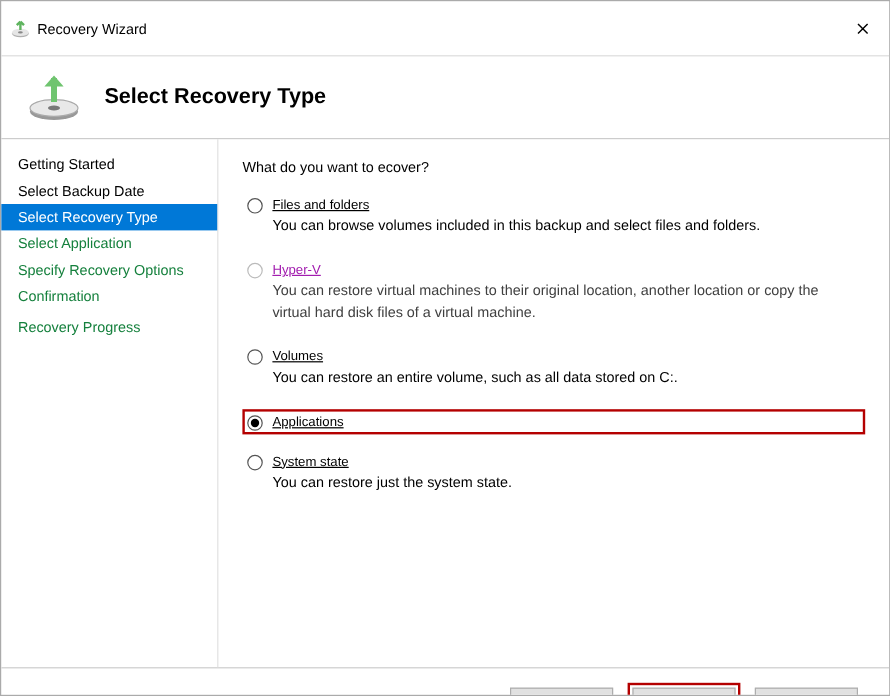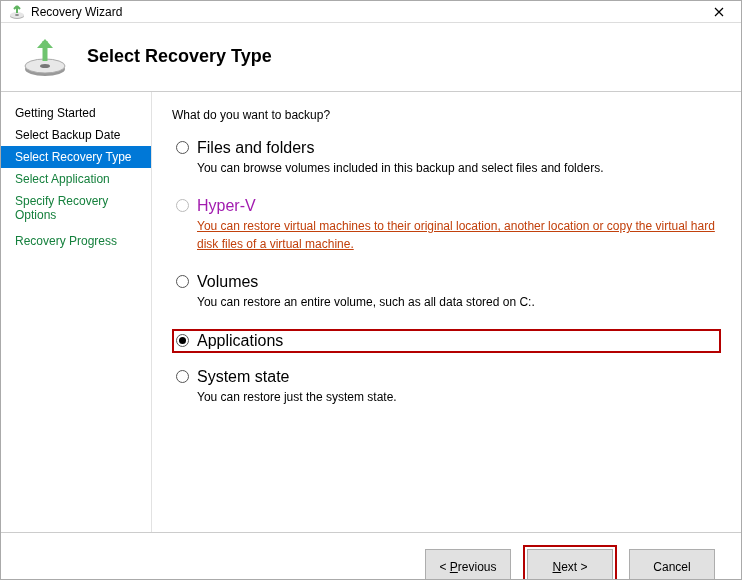--- a/index.html
+++ b/index.html
@@ -7,21 +7,21 @@
     margin: 0;
     font-family: "Segoe UI", Tahoma, sans-serif;
     font-size: 12px;
     background: #fff;
     width: 742px;
     height: 580px;
     overflow: hidden;
     border: 1px solid #aaa;
   }
   .titlebar {
-    height: 22px;
+    height: 46px;
     display: flex;
     align-items: center;
     padding: 0 8px;
     border-bottom: 1px solid #ddd;
   }
   .titlebar-icon {
     width: 16px; height: 16px;
     margin-right: 6px;
   }
   .titlebar-title { flex: 1; font-size: 12px; color: #000; }
@@ -37,21 +37,21 @@
     padding: 12px 20px 14px 20px;
     border-bottom: 1px solid #ccc;
   }
   .header-icon { width: 48px; height: 42px; margin-right: 18px; }
   .header-title { font-size: 18px; font-weight: 600; color: #000; }
   .body {
     display: flex;
     height: 440px;
   }
   .sidebar {
-    width: 151px;
+    width: 181px;
     padding: 10px 0 0 0;
     border-right: 1px solid #e2e2e2;
   }
   .side-item {
     padding: 4px 8px 4px 14px;
     font-size: 12px;
     color: #000;
     cursor: pointer;
   }
   .side-item.inactive { color: #15803d; }
@@ -88,24 +88,24 @@
   .radio.checked::after {
     content: '';
     position: absolute;
     width: 7px; height: 7px;
     background: #000;
     border-radius: 50%;
     top: 2px; left: 2px;
   }
   .radio.disabled { border-color: #bbb; }
   .opt-text { flex: 1; }
-  .opt-label { color: #000; font-size: 16px; }
+  .opt-label { text-decoration: underline; color: #000; font-size: 11px; }
   .opt-label.disabled { color: #a21caf; }
   .opt-desc { color: #000; font-size: 12px; margin-top: 3px; line-height: 1.45; }
-  .opt-desc.disabled { color: #c2410c; text-decoration: underline; }
+  .opt-desc.disabled { color: #404040; }
   .footer {
     display: flex;
     justify-content: flex-end;
     align-items: center;
     padding: 12px 26px 14px 0;
     border-top: 1px solid #ccc;
     gap: 12px;
   }
   .btn {
     min-width: 86px;
@@ -156,25 +156,26 @@
   <div class="header-title">Select Recovery Type</div>
 </div>
 
 <div class="body">
   <div class="sidebar">
     <div class="side-item">Getting Started</div>
     <div class="side-item">Select Backup Date</div>
     <div class="side-item selected">Select Recovery Type</div>
     <div class="side-item inactive">Select Application</div>
     <div class="side-item inactive">Specify Recovery Options</div>
+    <div class="side-item inactive">Confirmation</div>
     <div class="side-item inactive" style="margin-top:4px">Recovery Progress</div>
   </div>
 
   <div class="main">
-    <div class="prompt">What do you want to backup?</div>
+    <div class="prompt">What do you want to ecover?</div>
 
     <div class="option">
       <div class="radio"></div>
       <div class="opt-text">
         <span class="opt-label">Files and folders</span>
         <div class="opt-desc">You can browse volumes included in this backup and select files and folders.</div>
       </div>
     </div>
 
     <div class="option">

